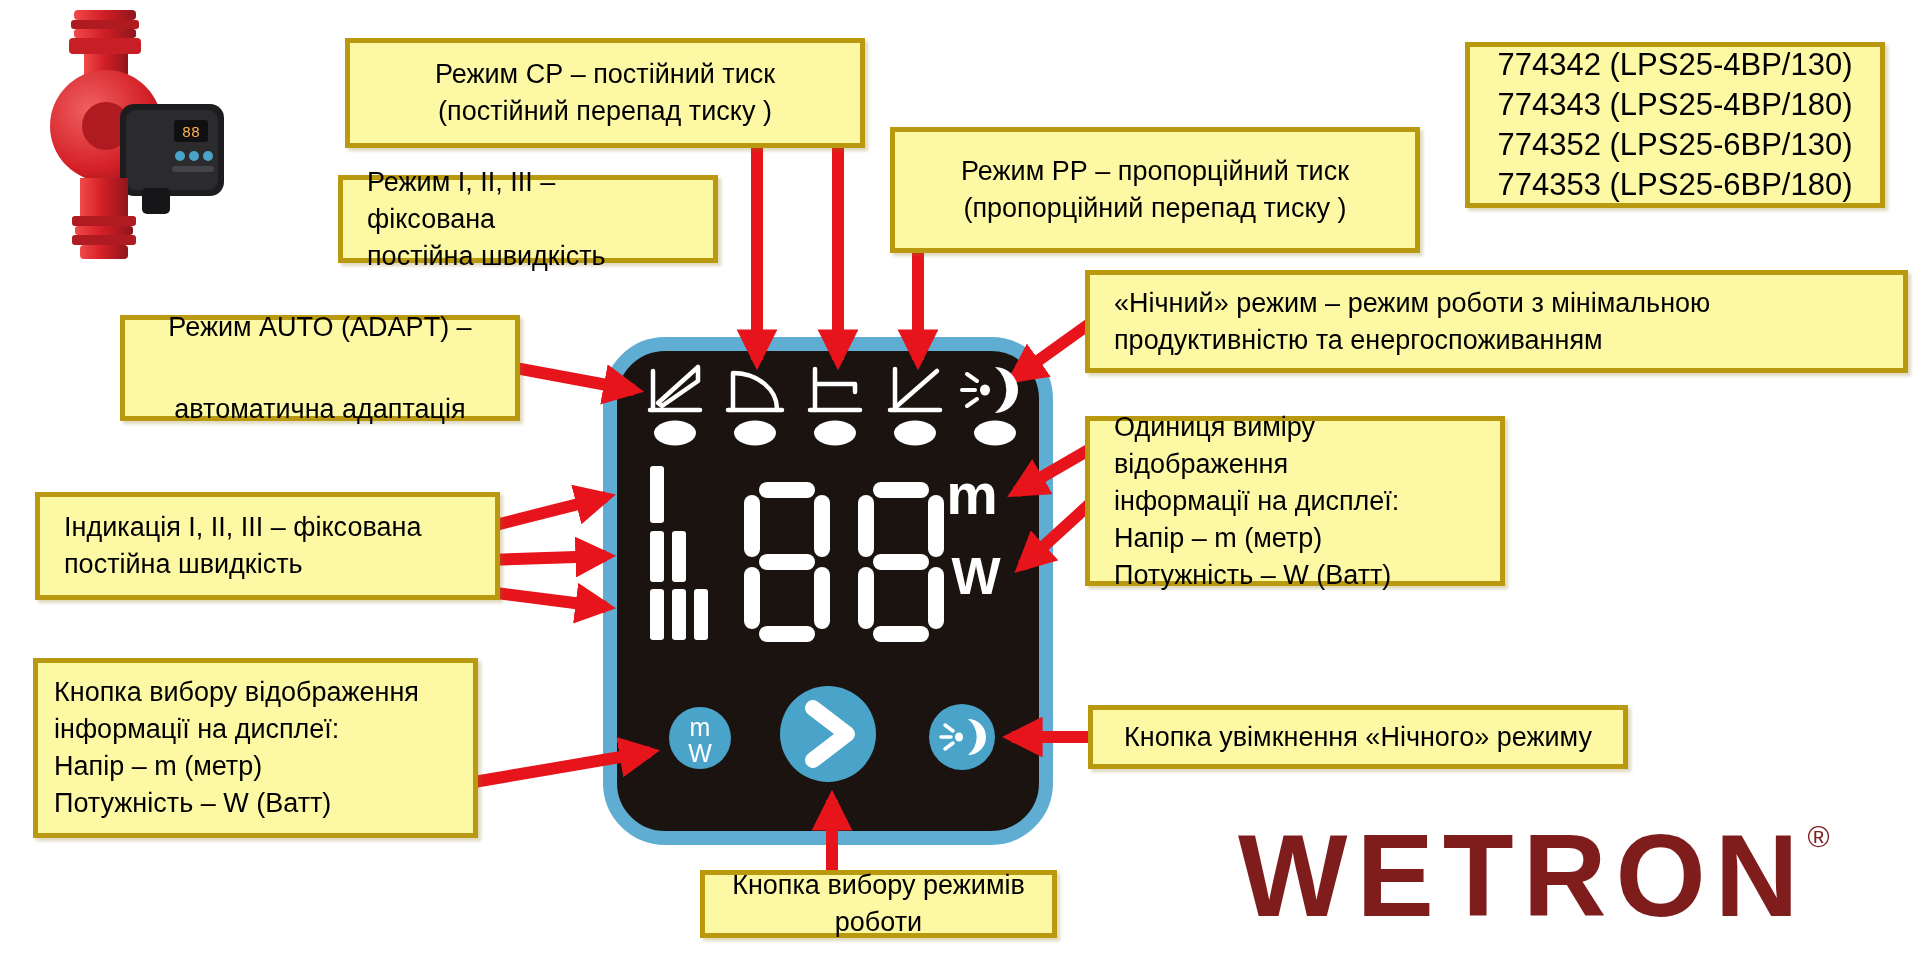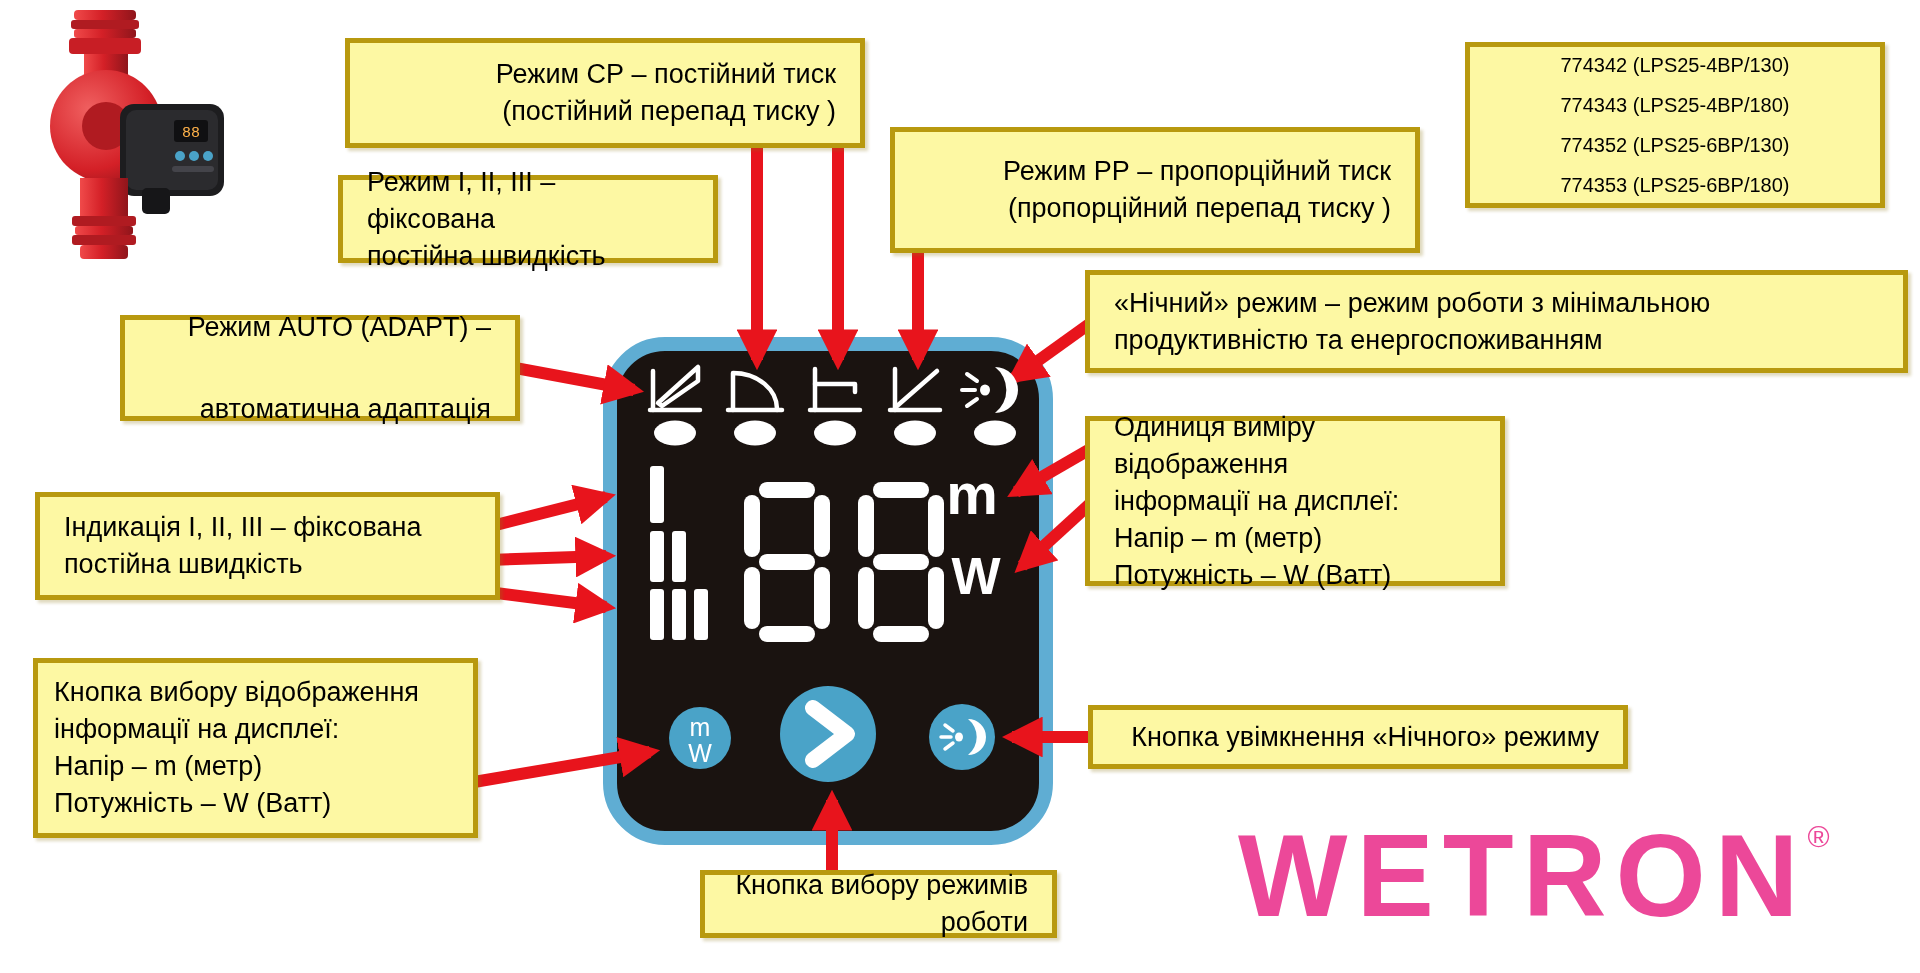--- a/index.html
+++ b/index.html
@@ -8,31 +8,31 @@
     background:#ffffff;font-family:"Liberation Sans",sans-serif;color:#000;
   }
   .callout{
     position:absolute;box-sizing:border-box;
     background:#fdf8a3;border:5px solid #b8990f;
     display:flex;flex-direction:column;justify-content:center;
     font-size:27px;line-height:37px;
     padding:8px 24px;z-index:10;
     box-shadow:3px 3px 3px rgba(140,120,20,.28);
   }
-  .callout.center{text-align:right;}
-  .callout.codes{font-size:20px;line-height:40px;text-align:center;}
+  .callout.center{text-align:center;}
+  .callout.codes{font-size:31px;line-height:40px;text-align:center;}
   .panel-body{
     position:absolute;left:603px;top:337px;width:450px;height:508px;
     box-sizing:border-box;background:#1a1310;border:14px solid #5fadd3;
     border-radius:62px;z-index:1;
   }
   #overlay{position:absolute;left:0;top:0;z-index:5;pointer-events:none;}
   .logo{
     position:absolute;left:1238px;top:818px;z-index:10;
-    font-size:116px;font-weight:800;letter-spacing:9px;color:#ec4899;
+    font-size:116px;font-weight:800;letter-spacing:9px;color:#7f1d1d;
     display:flex;align-items:flex-start;line-height:1;
   }
   .logo .reg{font-size:30px;font-weight:400;letter-spacing:0;margin-top:4px;}
   .sr-only{position:absolute;width:1px;height:1px;overflow:hidden;clip:rect(0 0 0 0);white-space:nowrap;}
   .pump{position:absolute;left:22px;top:8px;z-index:2;}
 </style>
 </head>
 <body>
 
 <svg class="pump" width="220" height="265" viewBox="0 0 220 265">

